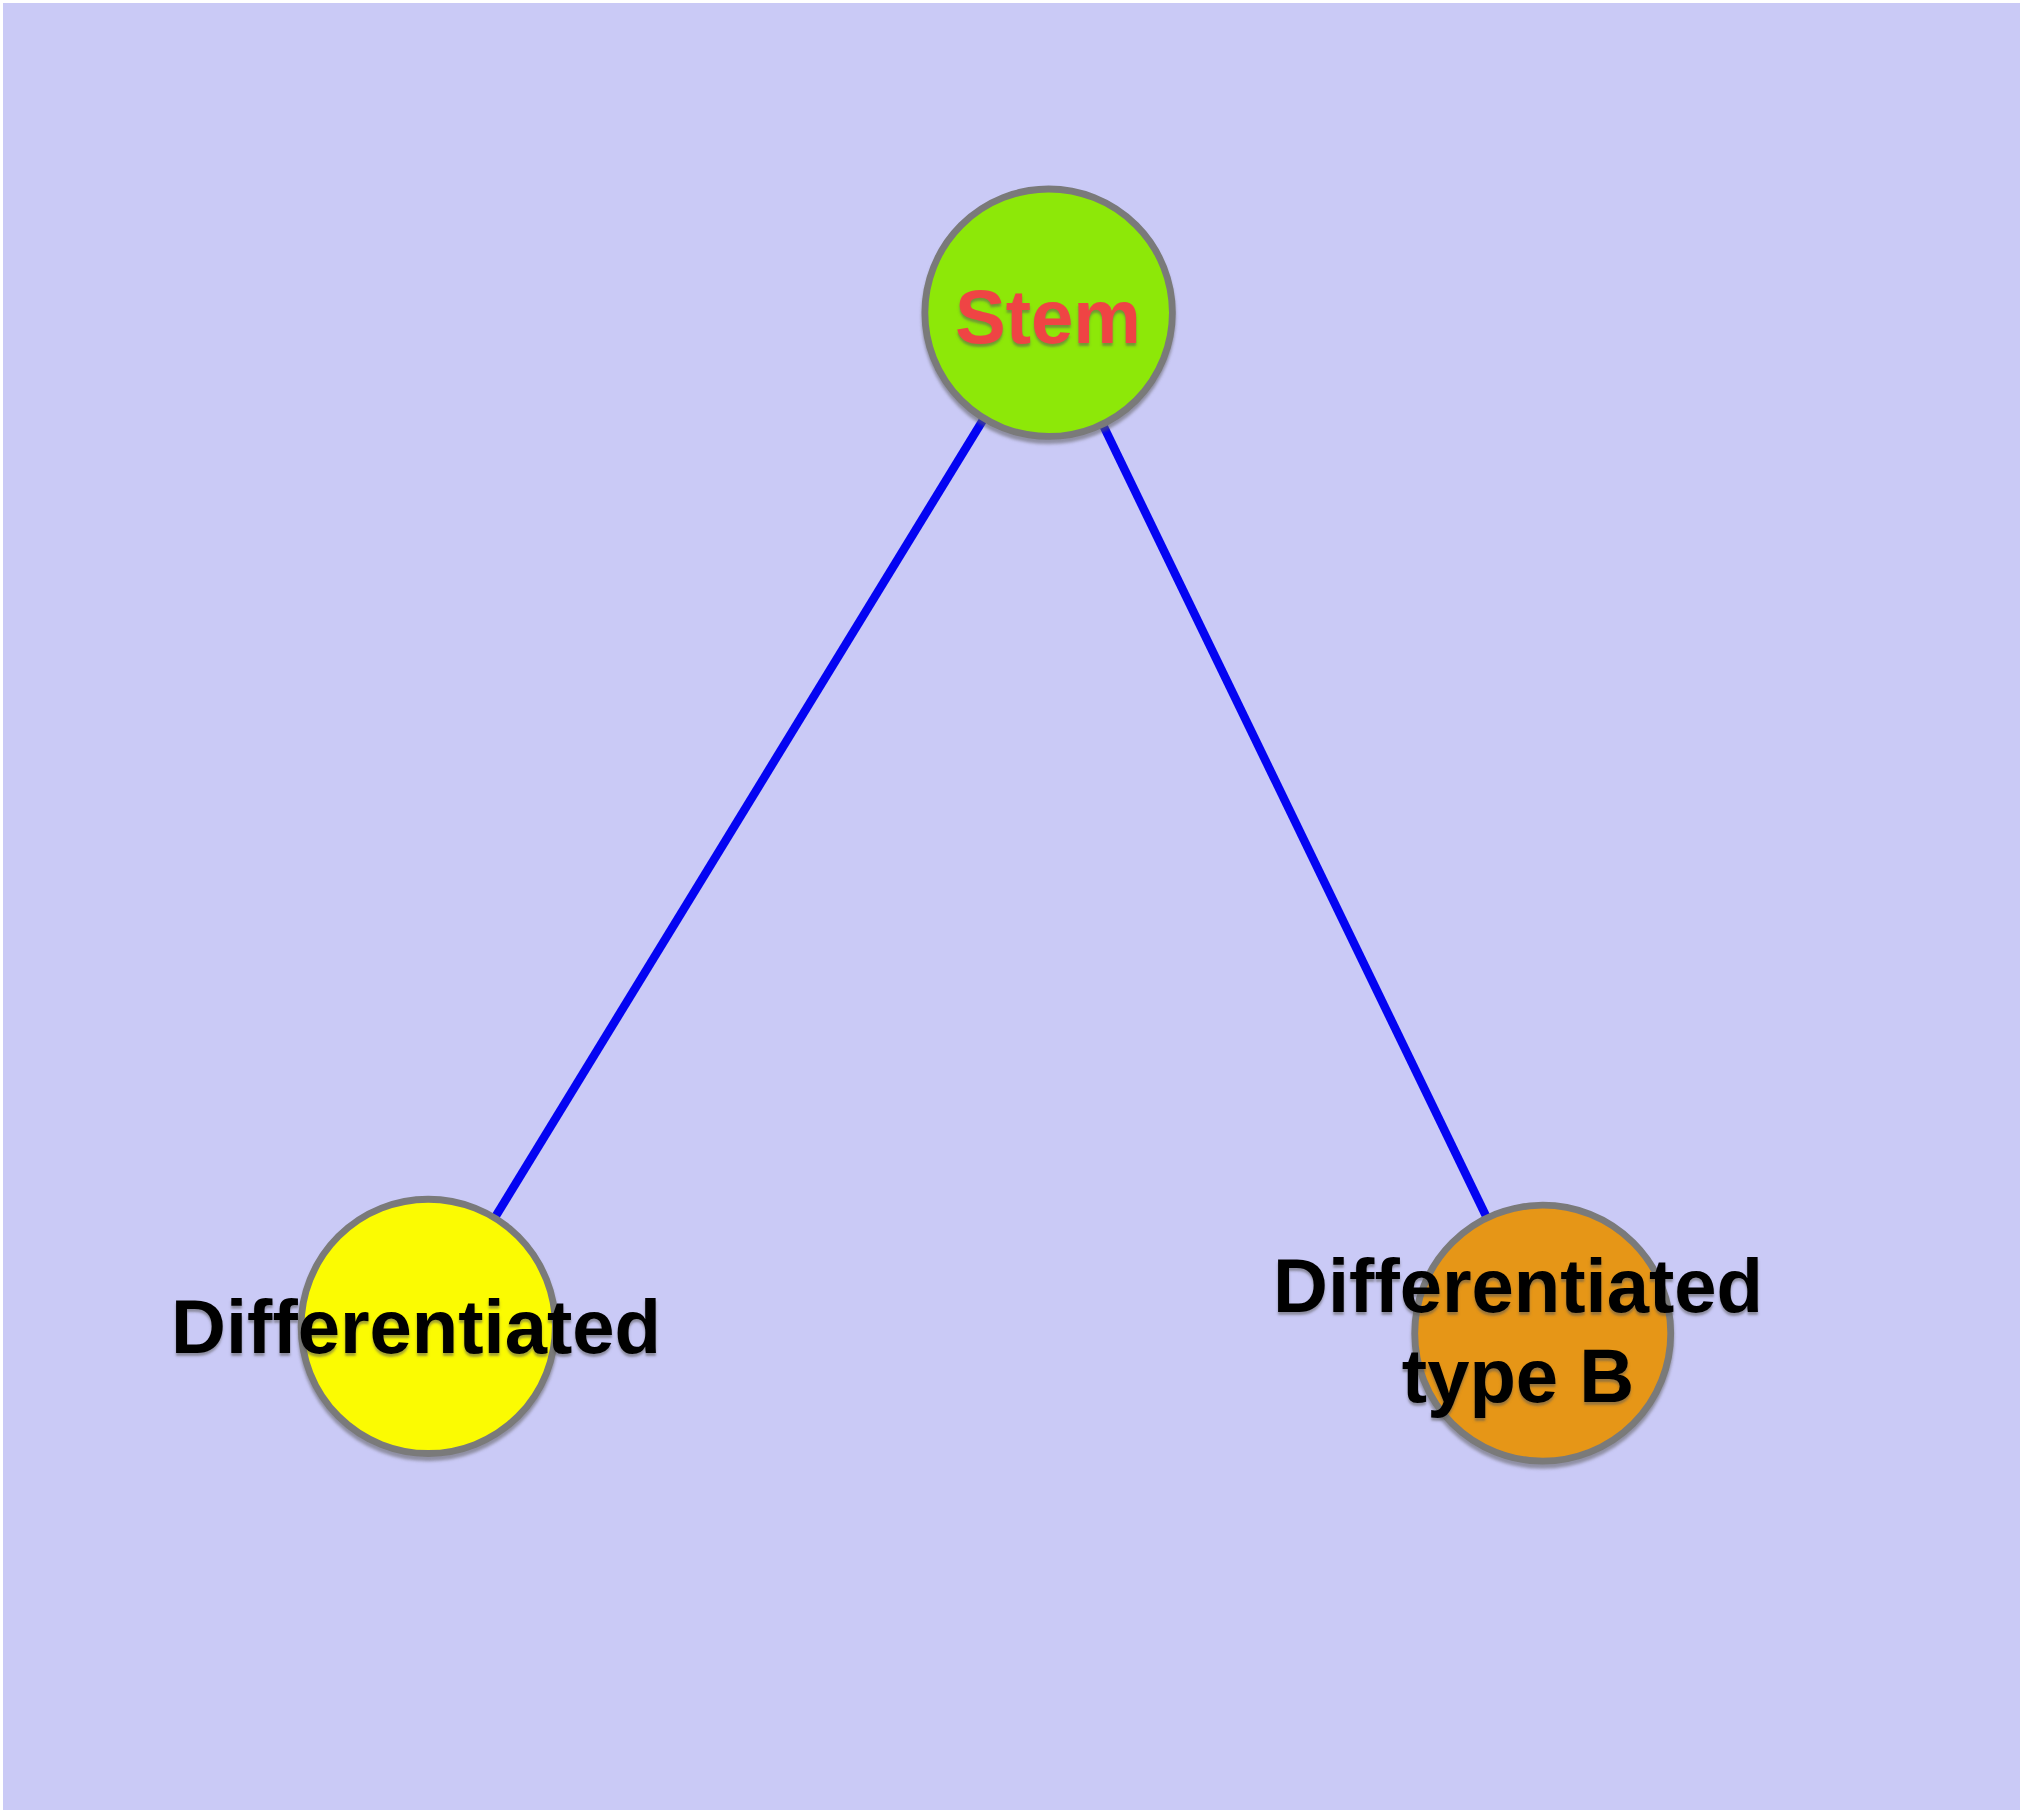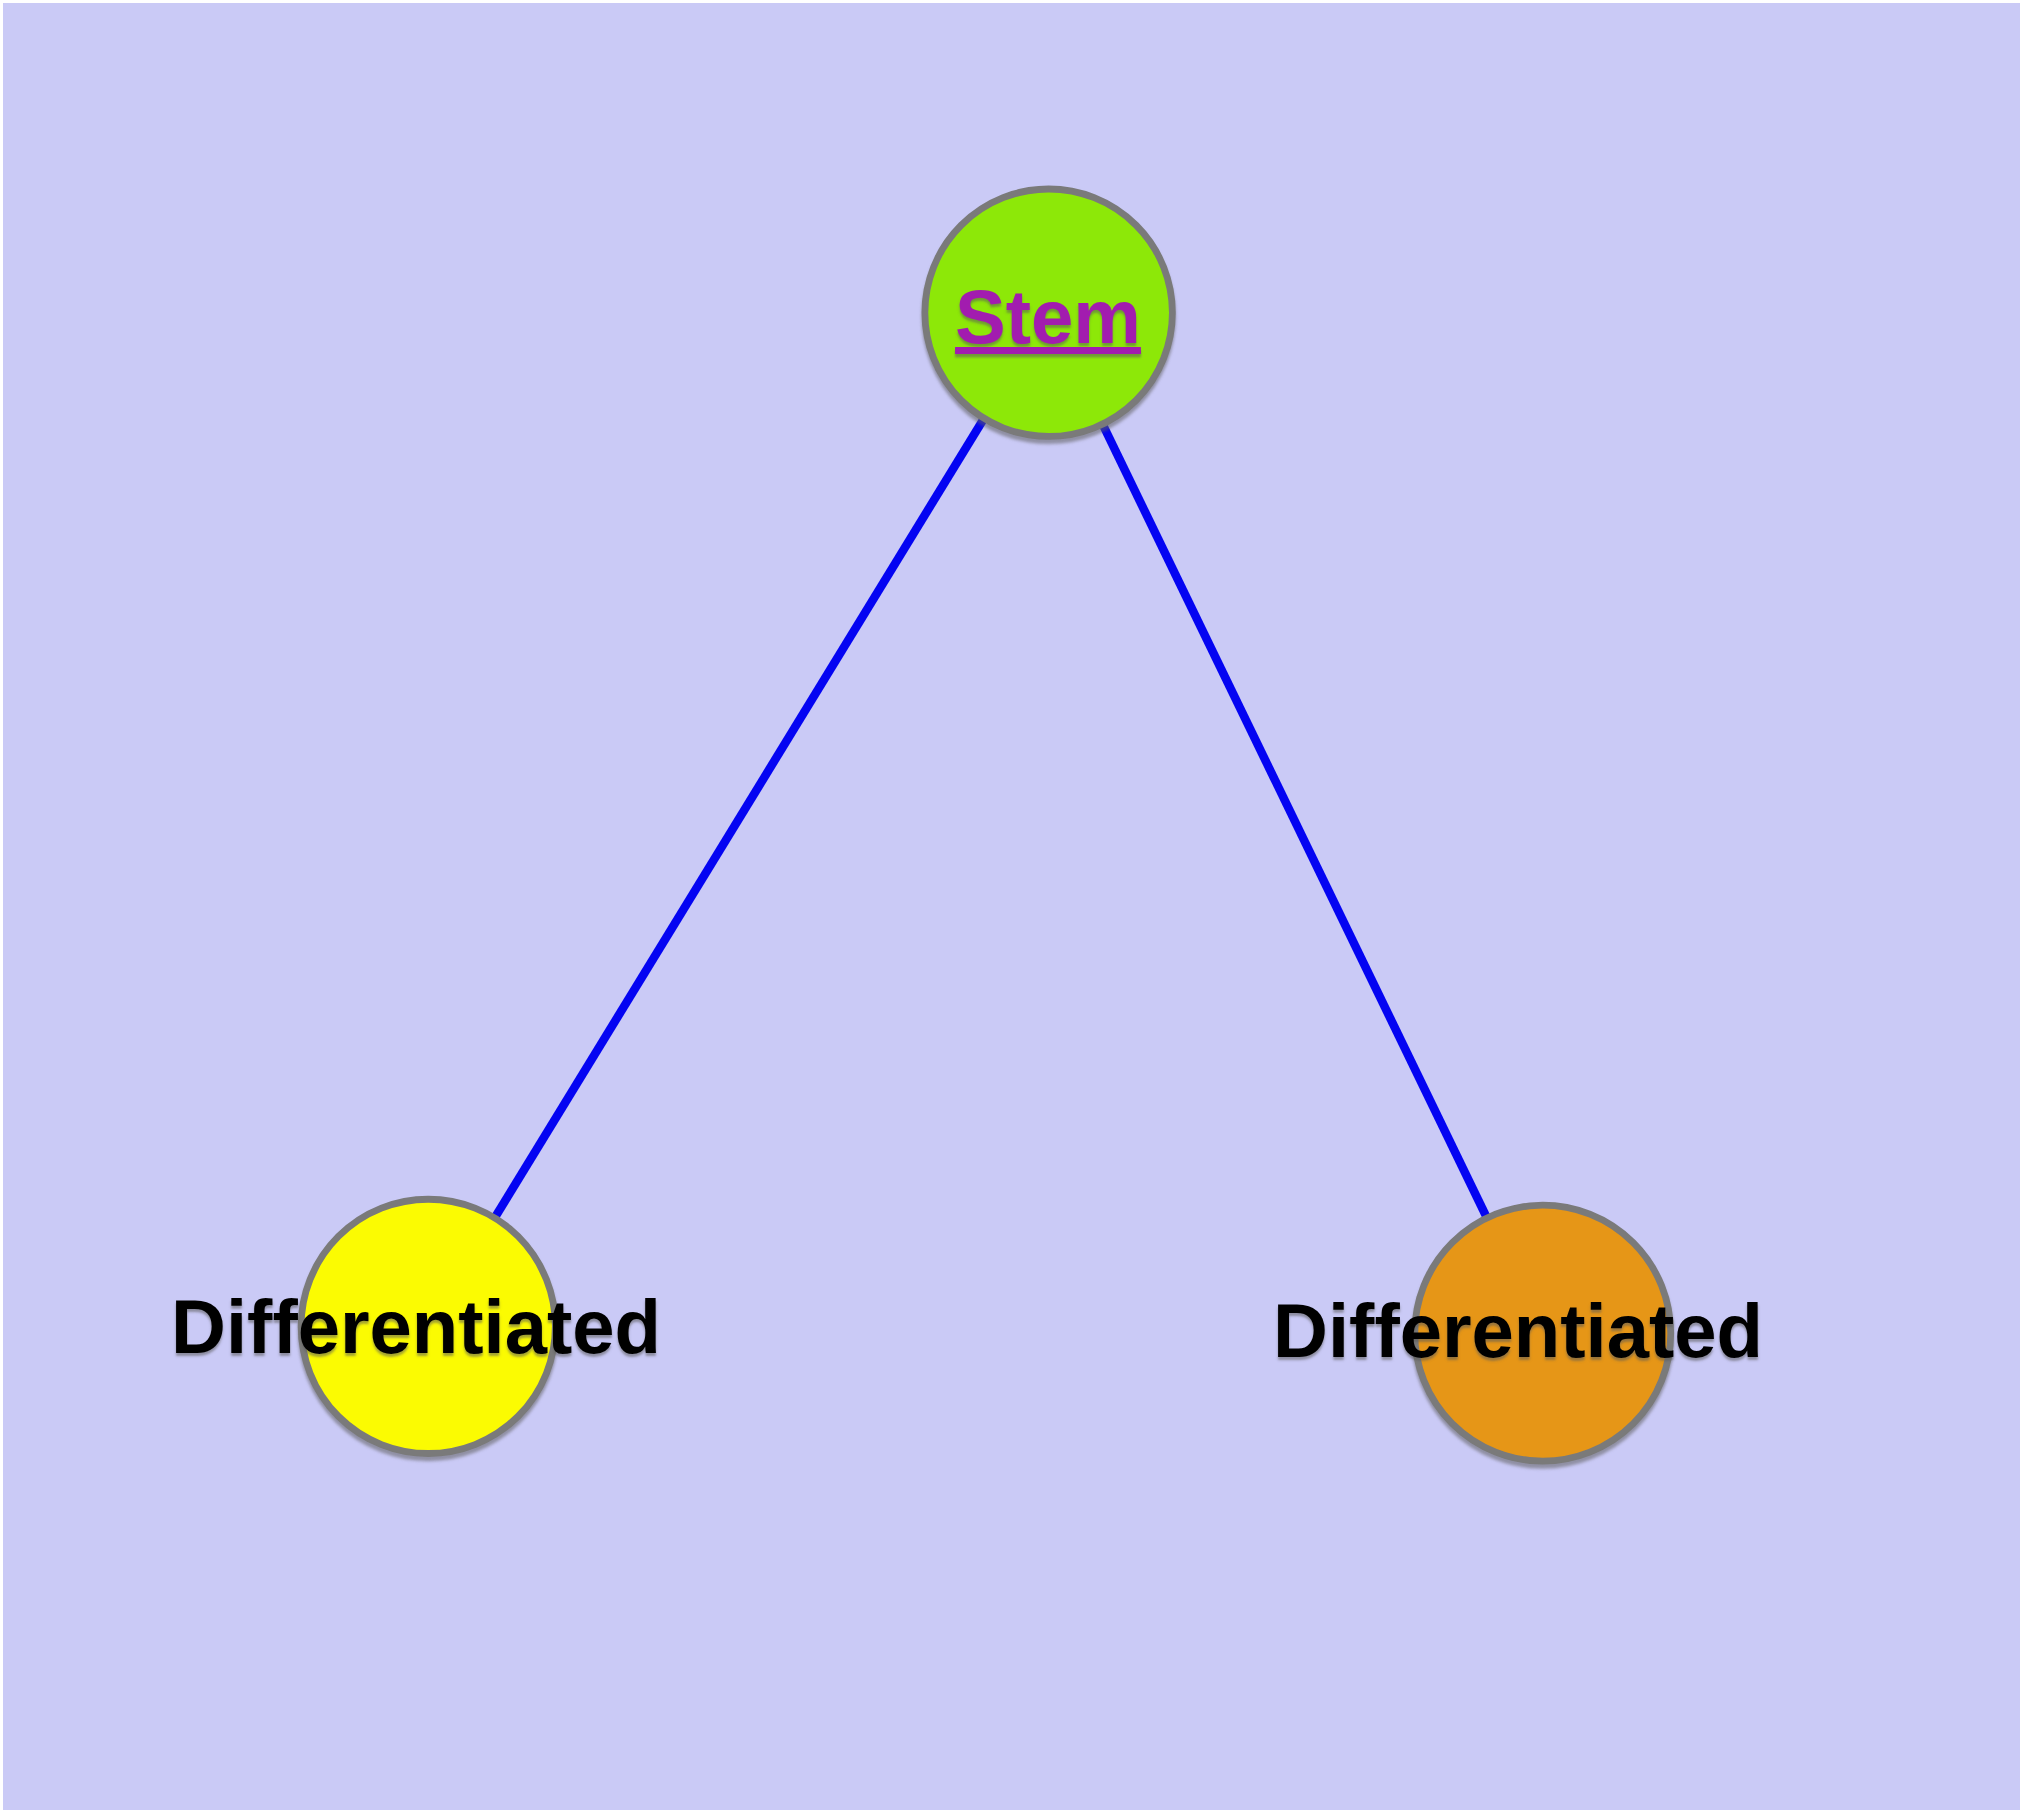--- a/index.html
+++ b/index.html
@@ -60,26 +60,27 @@
 
   <svg class="graph" viewBox="0 0 2384 2138">
     <line class="edge" x1="1237" y1="369" x2="505" y2="1565" stroke="#0404F2"></line>
     <line class="edge" x1="1237" y1="369" x2="1820" y2="1573" stroke="#0404F2"></line>
 
     <circle class="node" cx="1237" cy="369" r="146" fill="#8DE808" stroke="#7A7A7A"></circle>
     <circle class="node" cx="505" cy="1565" r="150" fill="#FBFB02" stroke="#7A7A7A"></circle>
     <circle class="node" cx="1820" cy="1573" r="151" fill="#E69617" stroke="#7A7A7A"></circle>
   </svg>
 
-  <div class="node-label" style="left: 1048px; top: 317px; color: #a21caf; text-decoration: underline;">
+  <div class="node-label" style="left: 1048px; top: 317px; color: #ef4444;">
     <span class="line">Stem</span>
   </div>
 
   <div class="node-label" style="left: 416px; top: 1327px; color: rgb(0, 0, 0);">
     <span class="line">Differentiated</span>
   </div>
 
   <div class="node-label" style="left: 1518px; top: 1331px; color: rgb(0, 0, 0);">
     <span class="line">Differentiated</span>
+    <span class="line">type B</span>
   </div>
 
 </div>
 
 
 </body></html>

